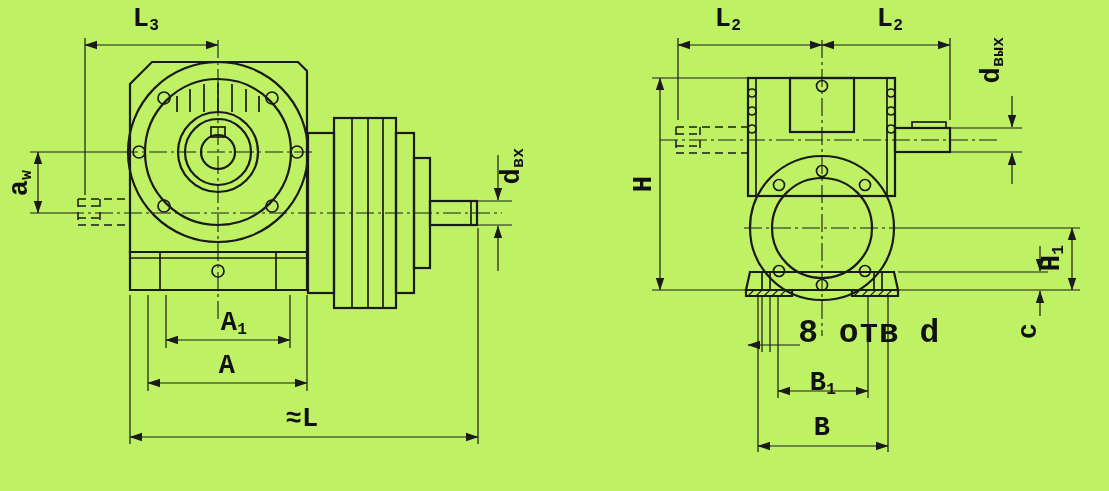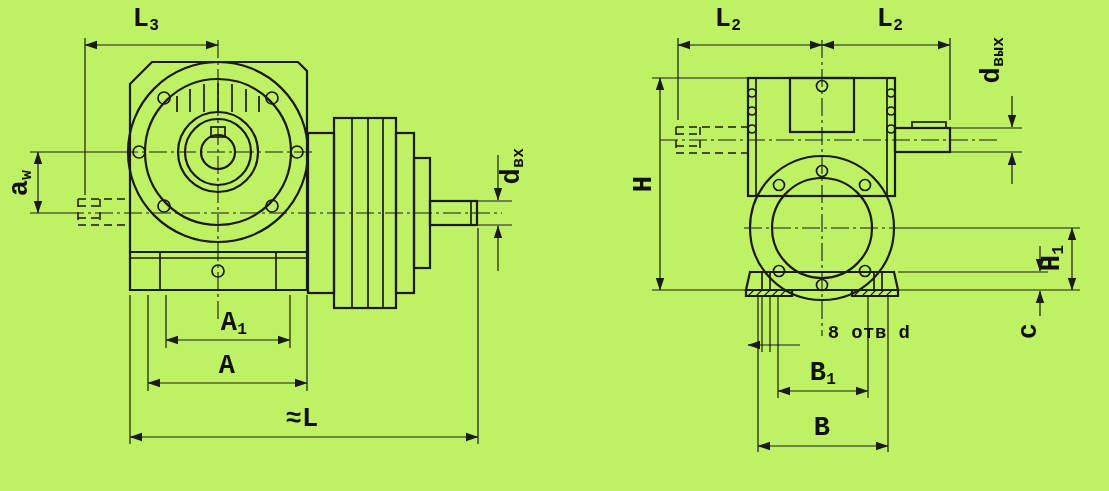--- a/index.html
+++ b/index.html
@@ -8,21 +8,21 @@
     background:#bef264;
     font-family:Liberation Mono, monospace;
   }
   .canvas svg { position:absolute; left:0; top:0; }
   .lbl {
     position:absolute;
     transform:translate(-50%,-50%);
     font-size:27px; font-weight:bold; color:#111;
     white-space:nowrap; letter-spacing:0.4px; line-height:1;
   }
-  .lbl.small { font-size:19px; }
+  .lbl.small { font-size:33px; }
   .lbl .sub { font-size:0.6em; vertical-align:-0.28em; }
   .rot { transform:translate(-50%,-50%) rotate(-90deg); }
 
   .obj  { stroke:#1a1a1a; stroke-width:2.2; fill:none; stroke-linecap:square; stroke-linejoin:miter; }
   .obj2 { stroke:#1a1a1a; stroke-width:1.7; fill:none; }
   .hid  { stroke:#1a1a1a; stroke-width:1.5; fill:none; stroke-dasharray:8 5; }
   .cl   { stroke:#1a1a1a; stroke-width:1.1; fill:none; stroke-dasharray:18 4 3 4; }
   .dim  { stroke:#1a1a1a; stroke-width:1.2; fill:none; }
   .thin { stroke:#1a1a1a; stroke-width:1.1; fill:none; }
 </style>
@@ -186,20 +186,20 @@
   </div>
   <div class="lbl rot" style="left:1053px; top:258px;">
     <span>H</span><span class="sub">1</span>
   </div>
   <div class="lbl rot" style="left:1030px; top:331px;">
     <span>c</span><span class="sub"></span>
   </div>
   <div class="lbl small" style="left:869px; top:333px;">
     <span>8 отв d</span>
   </div>
-  <div class="lbl" style="left:823px; top:374px;">
+  <div class="lbl" style="left:823px; top:384px;">
     <span>B</span><span class="sub">1</span>
   </div>
   <div class="lbl" style="left:822px; top:429px;">
     <span>B</span><span class="sub"></span>
   </div>
 
 </div>
 
 </body></html>

